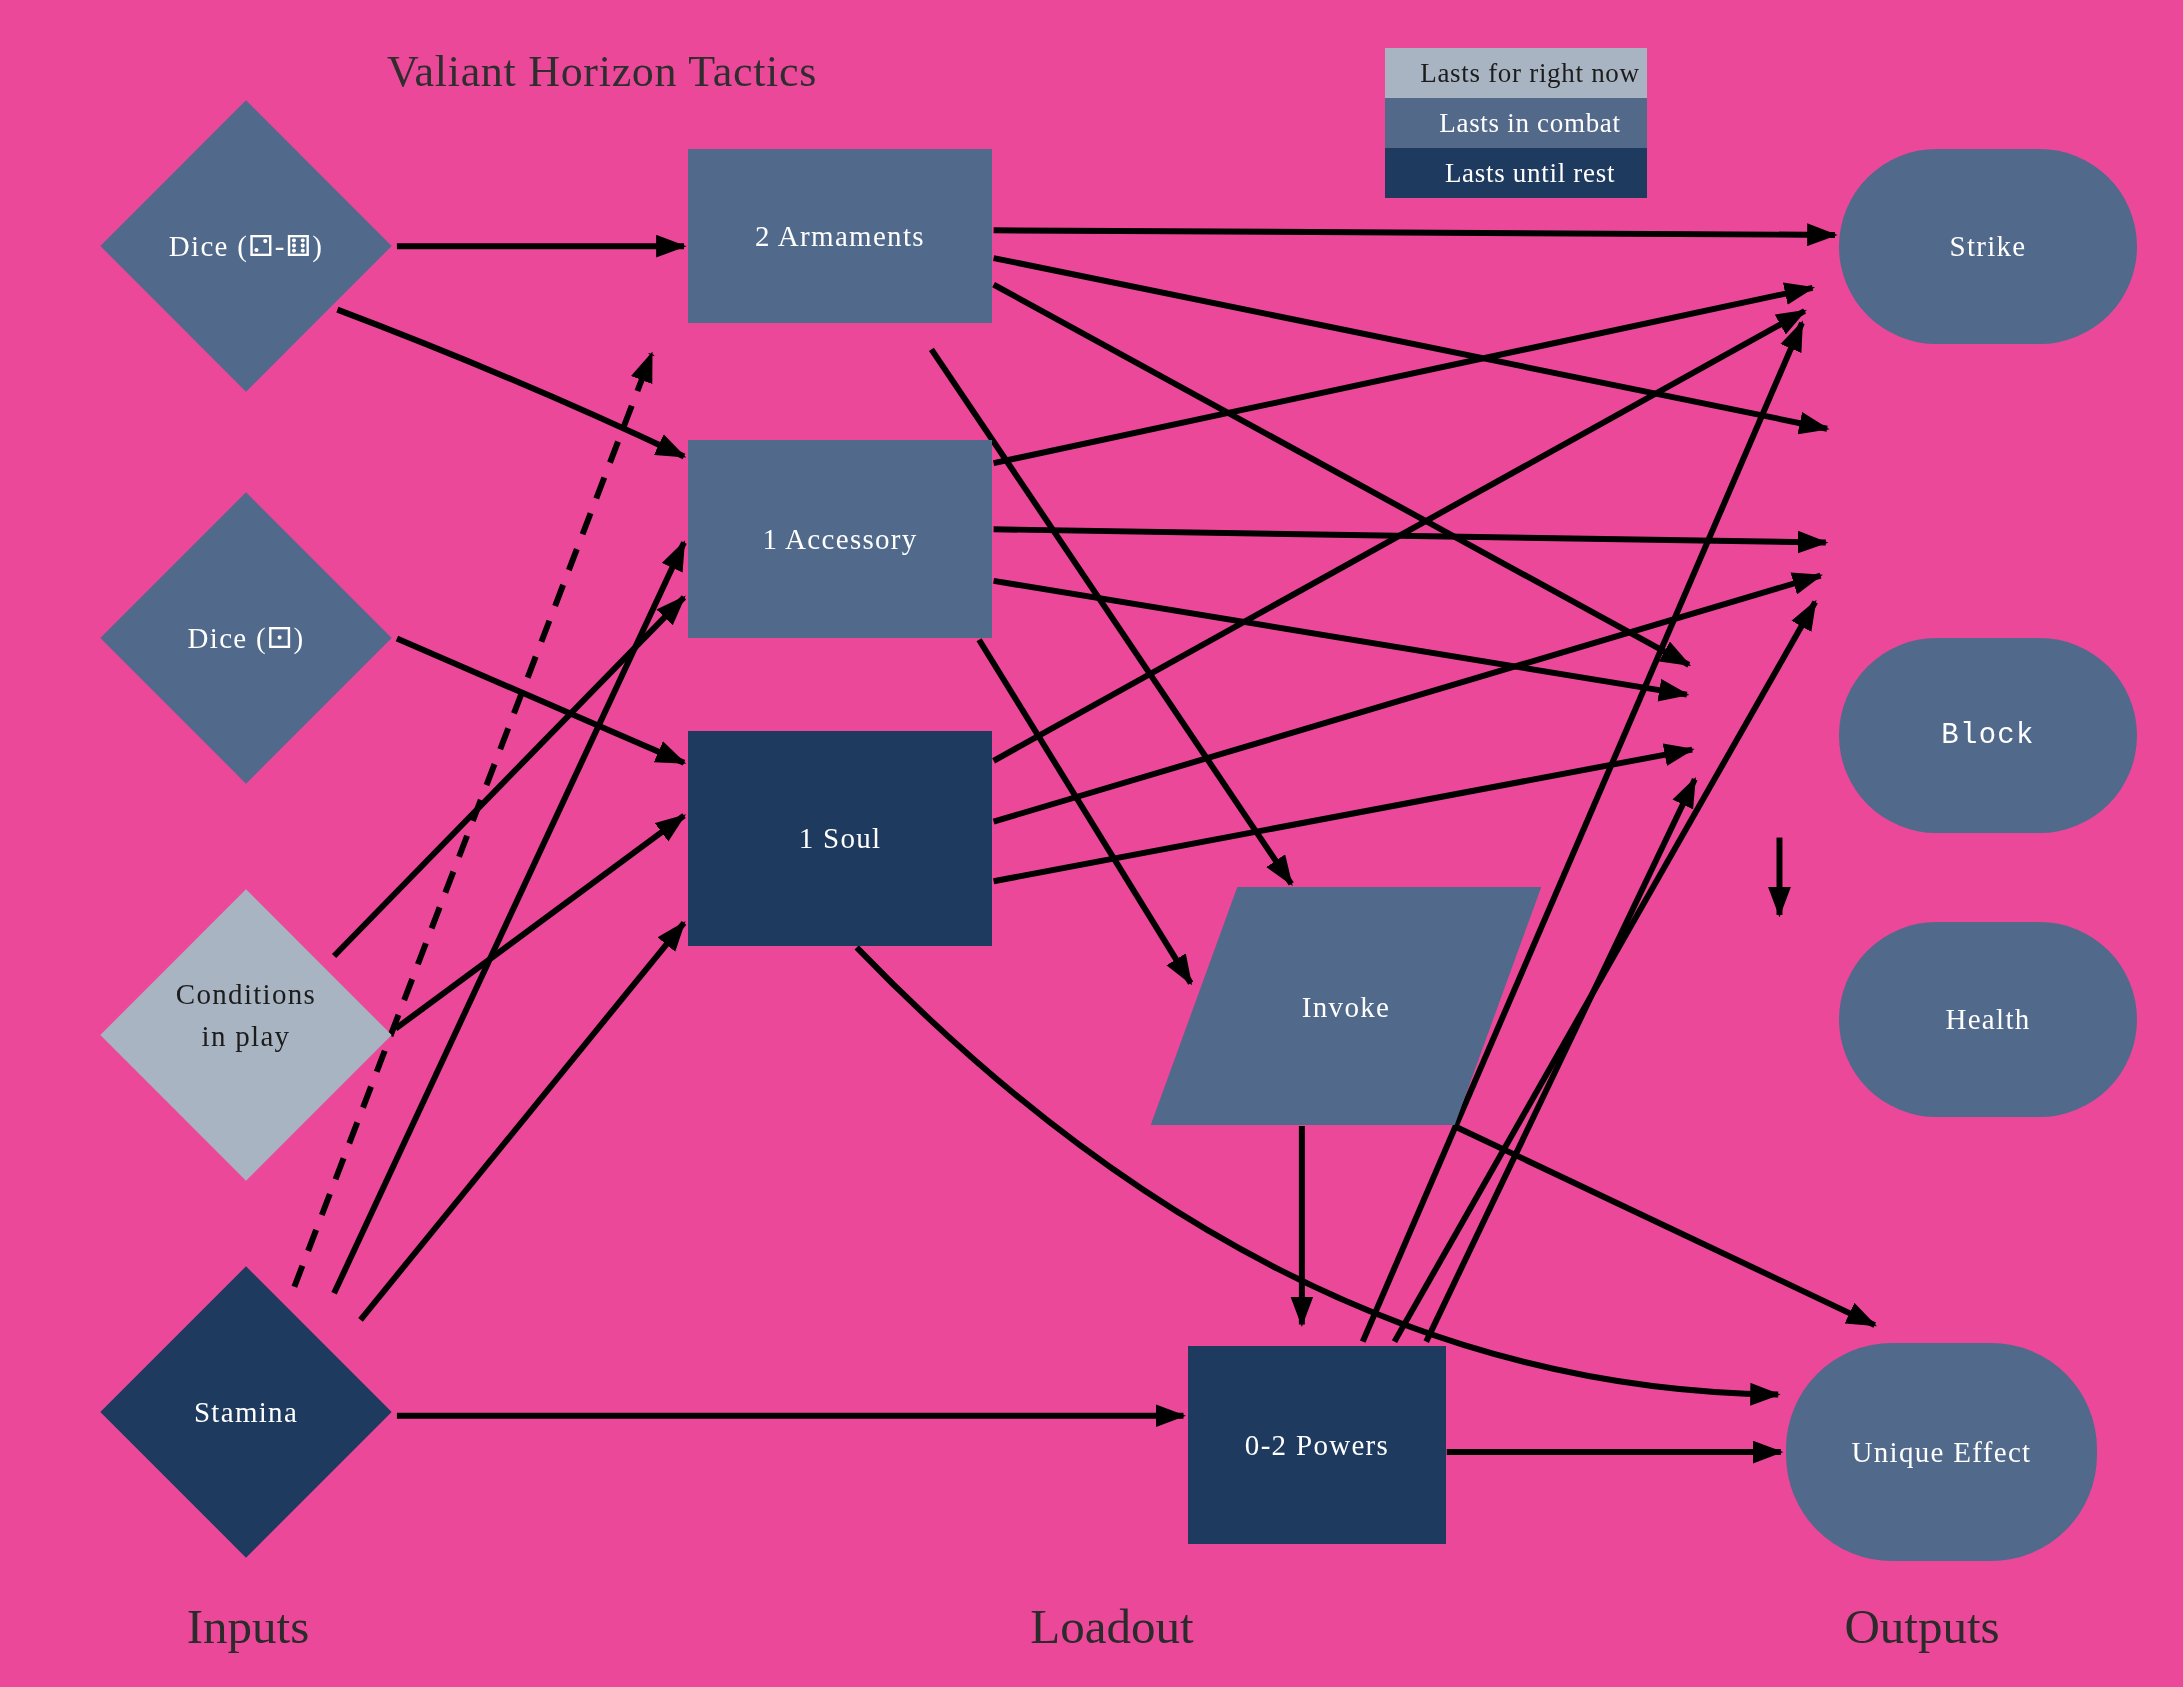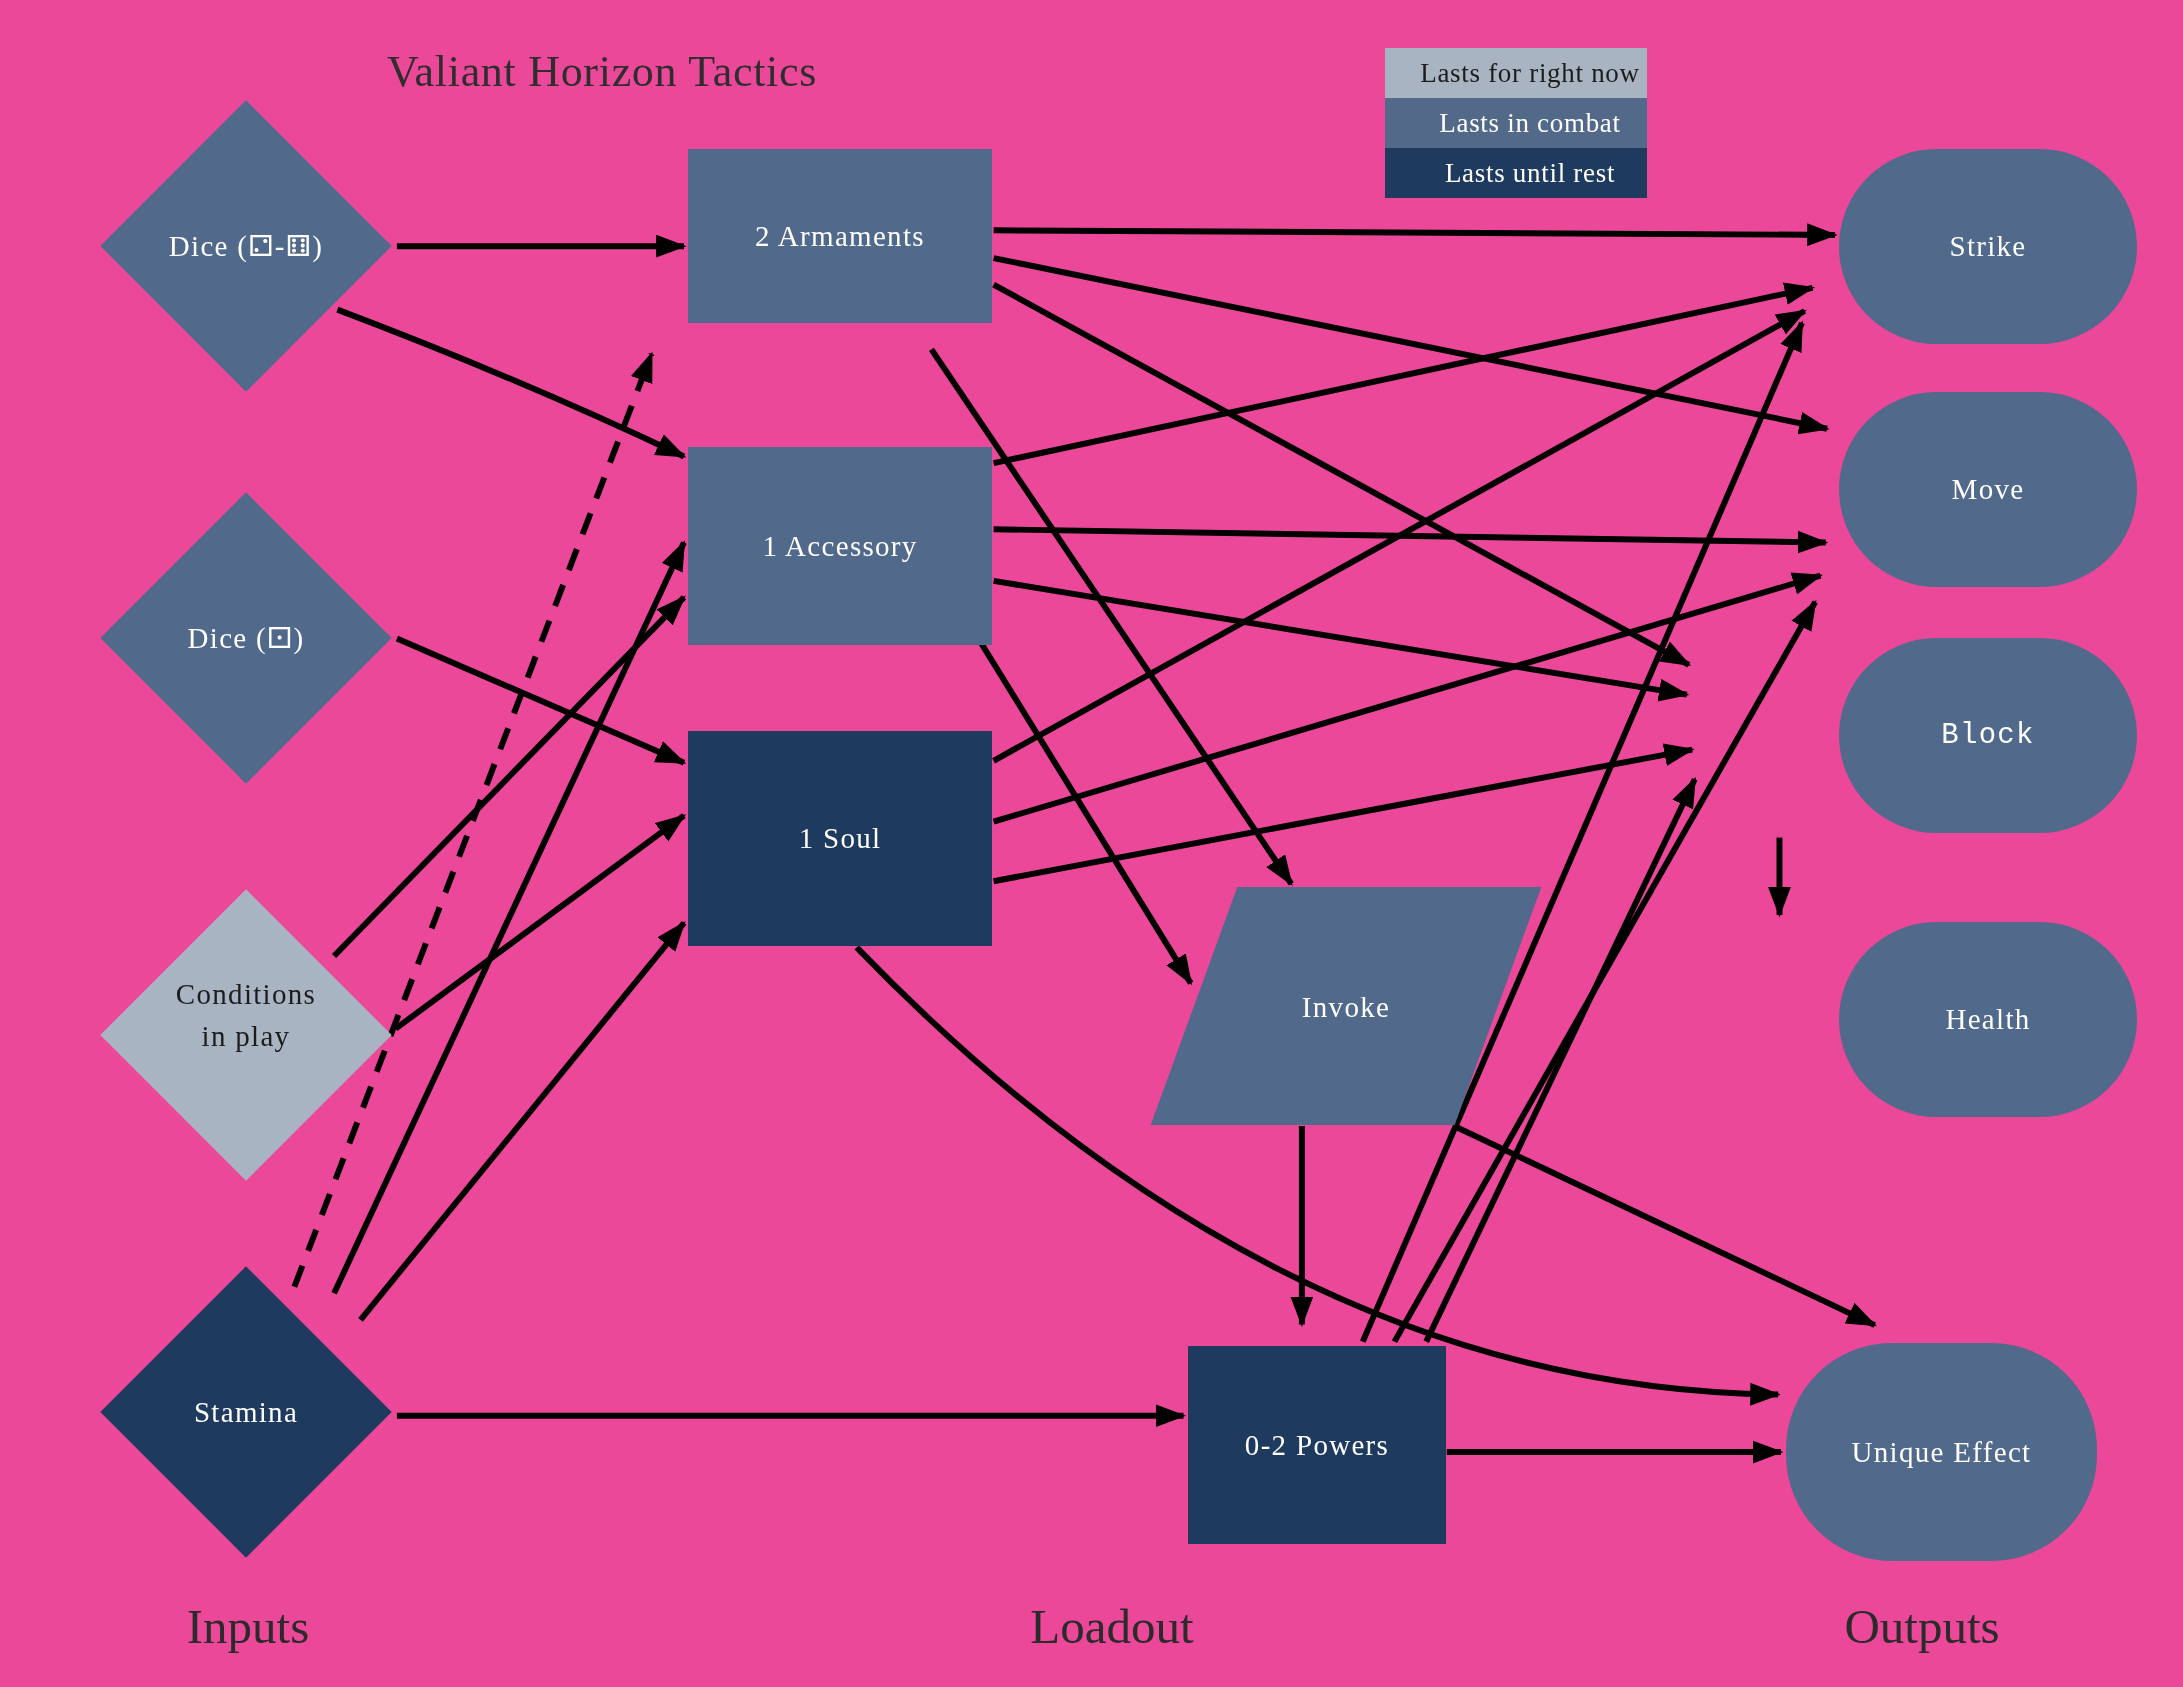--- a/index.html
+++ b/index.html
@@ -52,21 +52,21 @@
   #lbl-conditions{left:94px;top:973px;width:304px;}
   #lbl-stamina{left:94px;top:1391px;width:304px;}
   #lbl-invoke{left:1194px;top:986px;width:304px;}
 
   
   .box{
     position:absolute;display:flex;align-items:center;justify-content:center;
     color:#ffffff;font-size:29px;letter-spacing:1.3px;text-align:center;
   }
   #box-armaments{left:688px;top:149px;width:304px;height:174px;}
-  #box-accessory{left:688px;top:440px;width:304px;height:198px;margin-top:7px;}
+  #box-accessory{left:688px;top:440px;width:304px;height:198px;}
   #box-soul{left:688px;top:731px;width:304px;height:215px;}
   #box-powers{left:1188px;top:1330px;width:258px;height:198px;margin-top:16px;}
 
   
   #shape-invoke{
     position:absolute;left:1194px;top:887px;width:304px;height:238px;
     transform:skewX(-20deg);
   }
 
   
@@ -164,23 +164,20 @@
   <div class="tier-combat" id="shape-invoke"></div>
   <div class="node-label" id="lbl-invoke">Invoke</div>
 
   <div class="box tier-rest" id="box-powers">
     <span>0-2 Powers</span>
   </div>
 
   <div class="pill" id="pill-strike">
     <span>Strike</span>
   </div>
-  <div class="pill" id="pill-move">
-    <span>Move</span>
-  </div>
   <div class="pill" id="pill-block">
     <span>Block</span>
   </div>
   <div class="pill" id="pill-health">
     <span>Health</span>
   </div>
   <div class="pill" id="pill-unique">
     <span>Unique Effect</span>
   </div>
 

